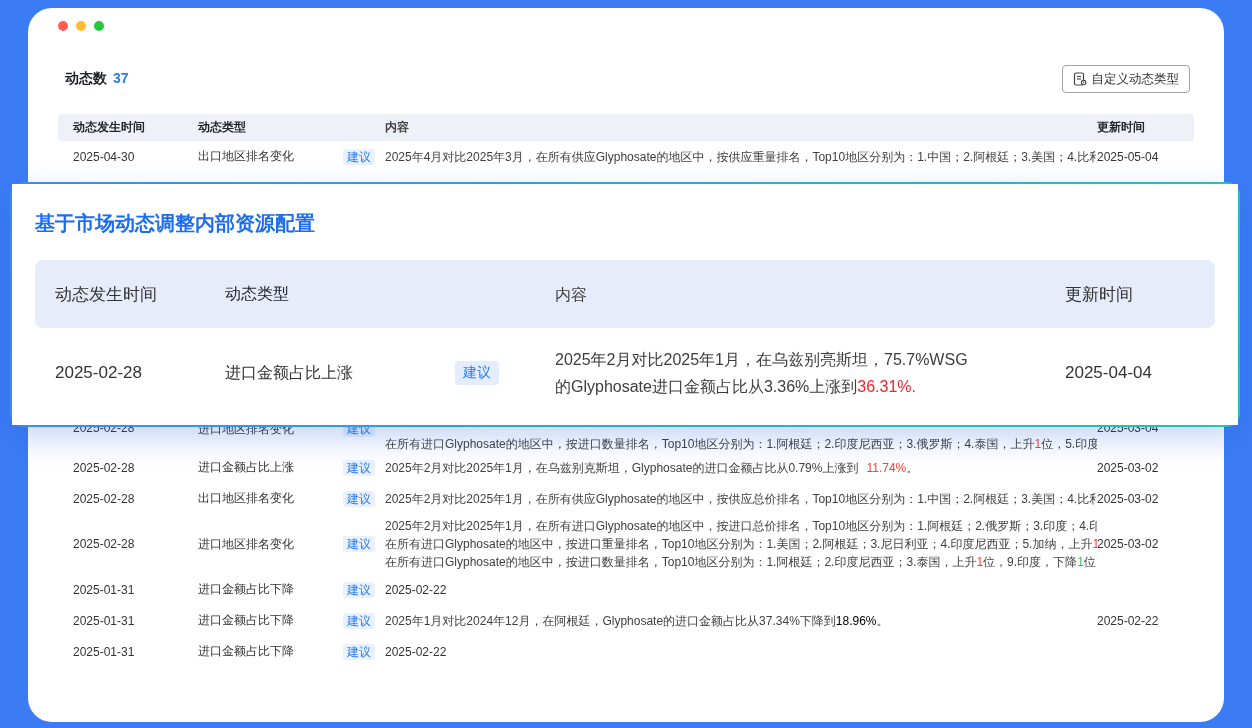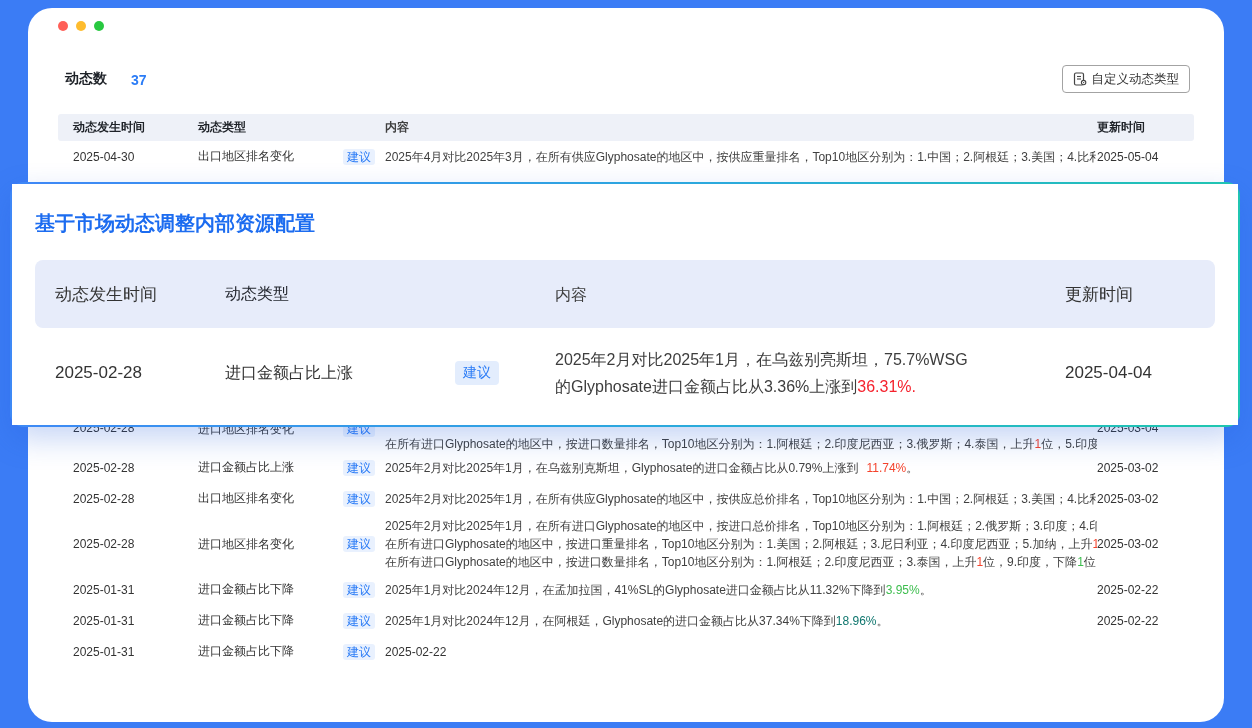--- a/index.html
+++ b/index.html
@@ -9,21 +9,21 @@
     font-family:"Liberation Sans","DejaVu Sans",sans-serif;
     -webkit-font-smoothing:antialiased;
   }
   
   .card{
     position:absolute;left:28px;top:8px;right:28px;bottom:6px;
     background:#ffffff;border-radius:24px;z-index:1;
   }
   .dots{position:absolute;left:30px;top:13px;display:flex;gap:8px;}
   .dot{width:10px;height:10px;border-radius:50%;}
-  .count-row{position:absolute;left:37px;top:62px;font-size:14px;font-weight:bold;color:#1f2329;display:flex;gap:24px;align-items:flex-end;}
+  .count-row{position:absolute;left:37px;top:62px;font-size:14px;font-weight:bold;color:#1f2329;display:flex;gap:6px;align-items:flex-start;}
   .count-num{color:#2b7cf6;}
   .custom-btn{
     position:absolute;right:34px;top:57px;height:28px;padding:0 10px;
     display:flex;align-items:center;gap:5px;
     background:#fff;border:1px solid #a3a3a3;border-radius:4px;
     font-size:12.5px;color:#333;cursor:pointer;
   }
   
   .table{position:absolute;left:30px;right:30px;top:106px;font-size:12px;color:#333;}
   .thead{
@@ -162,31 +162,28 @@
             <div class="content-line"><span>2025年2月对比2025年1月，在所有进口Glyphosate的地区中，按进口总价排名，Top10地区分别为：1.阿根廷；2.俄罗斯；3.印度；4.印度尼西亚；...</span></div>
             <div class="content-line"><span>在所有进口Glyphosate的地区中，按进口重量排名，Top10地区分别为：1.美国；2.阿根廷；3.尼日利亚；4.印度尼西亚；5.加纳，上升</span><span style="color: rgb(245, 67, 44);">1</span></div>
             <div class="content-line"><span>在所有进口Glyphosate的地区中，按进口数量排名，Top10地区分别为：1.阿根廷；2.印度尼西亚；3.泰国，上升</span><span style="color: rgb(245, 67, 44);">1</span><span>位，9.印度，下降</span><span style="color: rgb(61, 189, 78);">1</span><span>位，5.俄罗斯...</span></div>
           </div>
           <div class="cell c-updated">2025-03-02</div>
         </div>
         <div class="row">
           <div class="cell c-date">2025-01-31</div>
           <div class="cell c-type">进口金额占比下降</div>
           <div class="cell c-tag"><span class="tag">建议</span></div>
-          <div class="cell c-content">
-            <div class="content-line"><span>2025年1月对比2024年12月，在孟加拉国，41%SL的Glyphosate进口金额占比从11.32%下降到</span><span style="color: rgb(61, 189, 78);">3.95%</span><span>。</span></div>
-          </div>
           <div class="cell c-updated">2025-02-22</div>
         </div>
         <div class="row">
           <div class="cell c-date">2025-01-31</div>
           <div class="cell c-type">进口金额占比下降</div>
           <div class="cell c-tag"><span class="tag">建议</span></div>
           <div class="cell c-content">
-            <div class="content-line"><span>2025年1月对比2024年12月，在阿根廷，Glyphosate的进口金额占比从37.34%下降到</span><span style="color: #0f766e;">18.96%</span><span>。</span></div>
+            <div class="content-line"><span>2025年1月对比2024年12月，在阿根廷，Glyphosate的进口金额占比从37.34%下降到</span><span style="color: #000000;">18.96%</span><span>。</span></div>
           </div>
           <div class="cell c-updated">2025-02-22</div>
         </div>
         <div class="row">
           <div class="cell c-date">2025-01-31</div>
           <div class="cell c-type">进口金额占比下降</div>
           <div class="cell c-tag"><span class="tag">建议</span></div>
           <div class="cell c-updated">2025-02-22</div>
         </div>
       </div>

